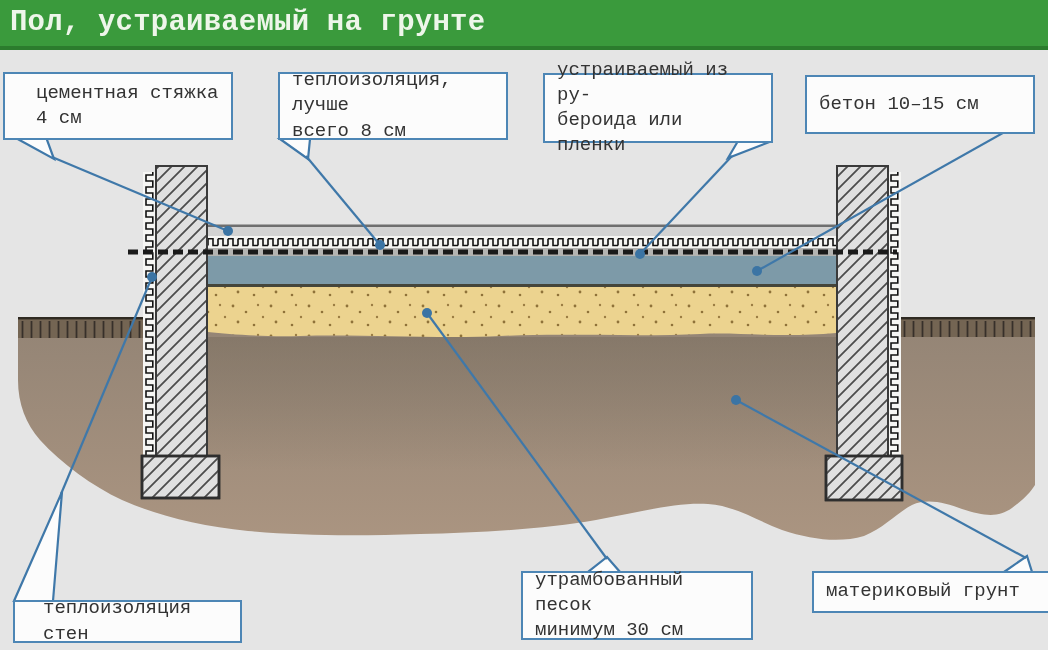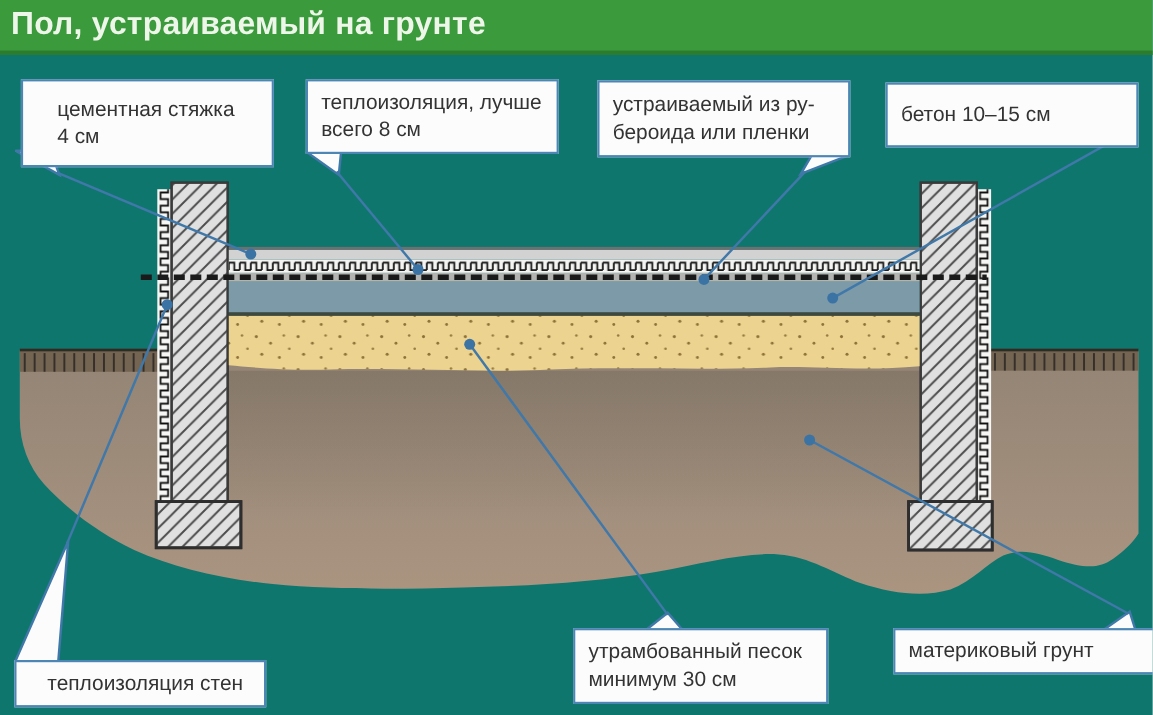--- a/index.html
+++ b/index.html
@@ -1,36 +1,36 @@
 <!DOCTYPE html>
 <html><head>
 <meta charset="utf-8">
 <style>
   html,body{margin:0;padding:0;background:#ffffff;}
   .stage{
     position:relative;width:1048px;height:650px;overflow:hidden;
-    background:#0f766e;font-family:Liberation Sans, sans-serif;
+    background:#e5e5e5;font-family:Liberation Mono, monospace;
   }
   .header{
     position:absolute;left:0;top:0;width:1048px;height:46px;
     background:#3a9a3c;border-bottom:4px solid #2b7c2d;z-index:4;
     display:flex;align-items:center;
   }
   .header h1{
     margin:0;padding:0 0 2px 10px;font-size:29px;font-weight:bold;
     color:#eef6ea;letter-spacing:0.2px;
   }
   .diagram-svg{position:absolute;left:0;top:0;z-index:1;}
   .callout{
     position:absolute;z-index:3;box-sizing:border-box;
     background:#fcfcfc;border:2px solid #4d86b5;color:#333333;
     font-size:19px;line-height:1.32;white-space:pre-line;
     display:flex;align-items:center;padding:4px 12px;
   }
-  .co-screed        {left:19px; top:72px; width:230px;height:80px;padding-left:31px;}
+  .co-screed        {left:3px; top:72px; width:230px;height:68px;padding-left:31px;}
   .co-insulation    {left:278px;top:72px; width:230px;height:68px;}
   .co-waterproofing {left:543px;top:73px; width:230px;height:70px;}
   .co-concrete      {left:805px;top:75px; width:230px;height:59px;align-items:center;}
   .co-wall-ins      {left:13px; top:600px;width:229px;height:43px;padding-left:28px;}
   .co-sand          {left:500px;top:571px;width:232px;height:69px;margin-left:21px;}
   .co-soil          {left:812px;top:571px;width:256px;height:42px;}
 </style>
 </head>
 <body>
 

